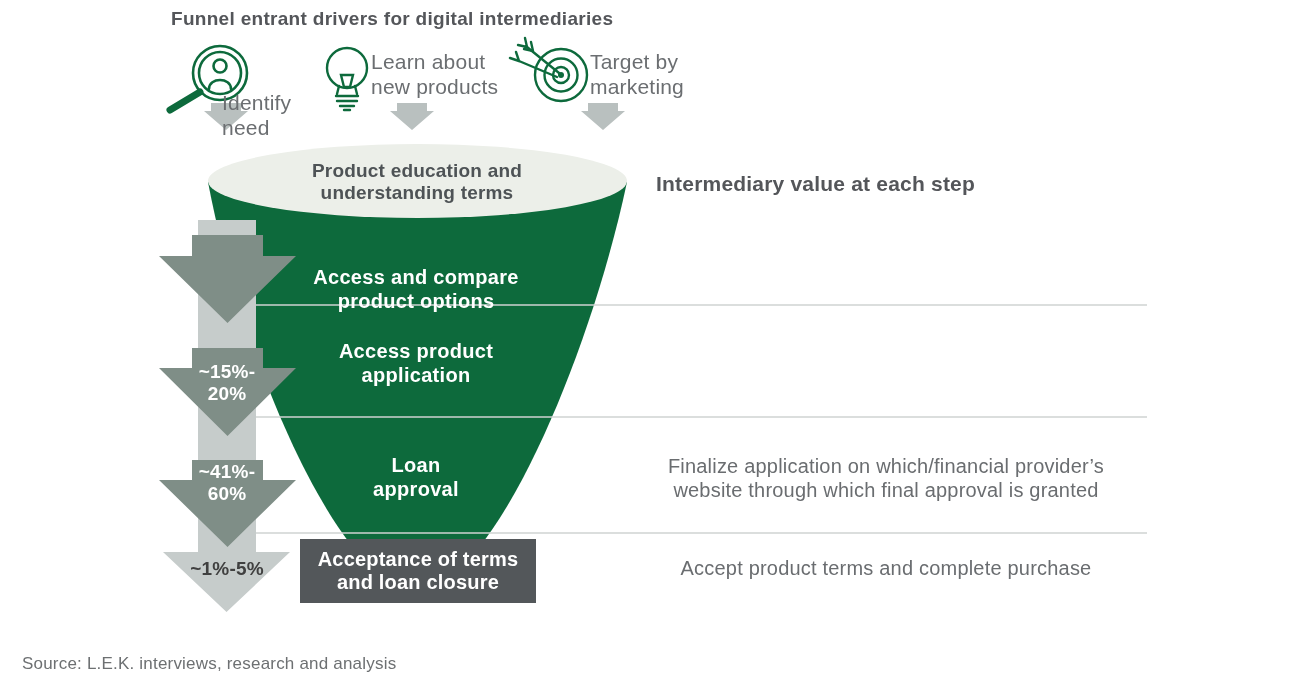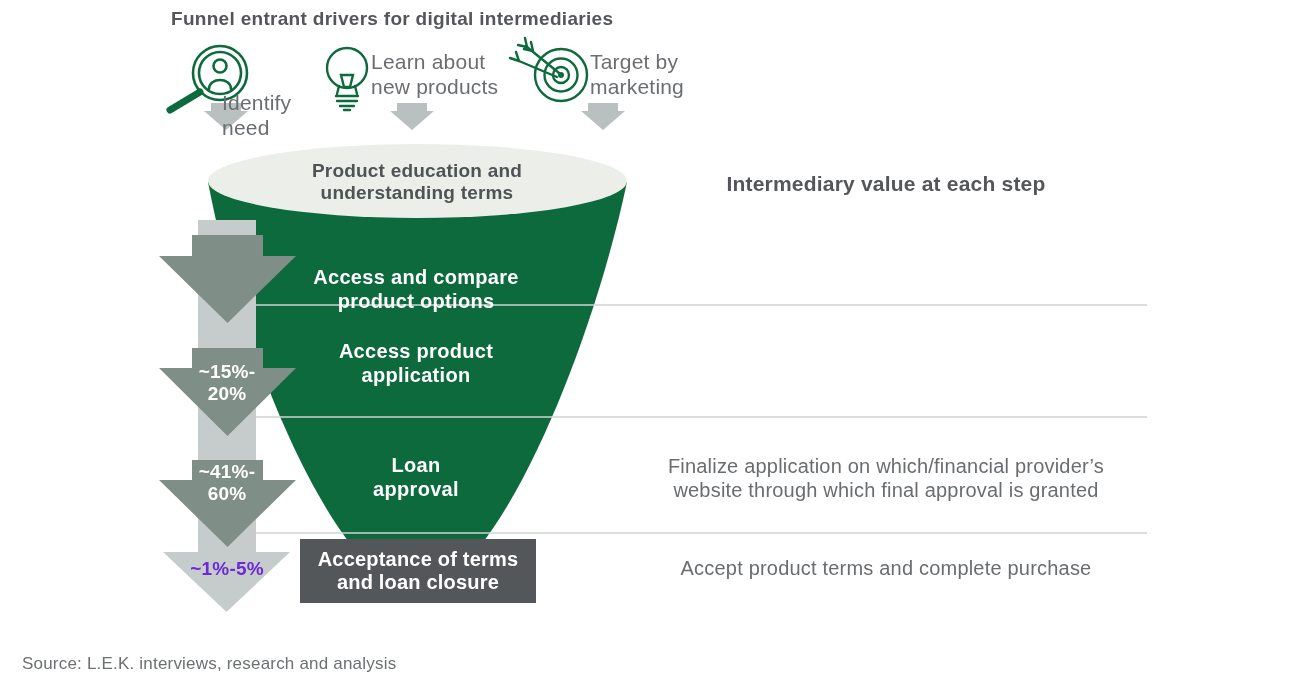--- a/index.html
+++ b/index.html
@@ -24,23 +24,23 @@
     font-size:20px;line-height:24px;letter-spacing:.3px;
   }
   .box-label{
     left:300px;top:548px;width:236px;text-align:center;color:#ffffff;font-weight:700;
     font-size:20px;line-height:23px;letter-spacing:.2px;
   }
   .dropoff{
     left:157px;width:140px;text-align:center;color:#ffffff;font-weight:700;
     font-size:19px;line-height:22px;letter-spacing:.2px;
   }
-  .dropoff.last{color:#6d28d9;}
+  .dropoff.last{color:#404040;}
   .right-header{
-    left:656px;top:172px;width:460px;text-align:center;
+    left:656px;top:172px;width:460px;
     font-size:21px;font-weight:700;color:#54565a;letter-spacing:.2px;
   }
   .value-text{
     left:616px;width:540px;text-align:center;
     font-size:20px;color:#6a6d70;line-height:24px;letter-spacing:.2px;
   }
   .source{
     left:22px;top:654px;font-size:17px;color:#6d7072;letter-spacing:.2px;
   }
 </style>

